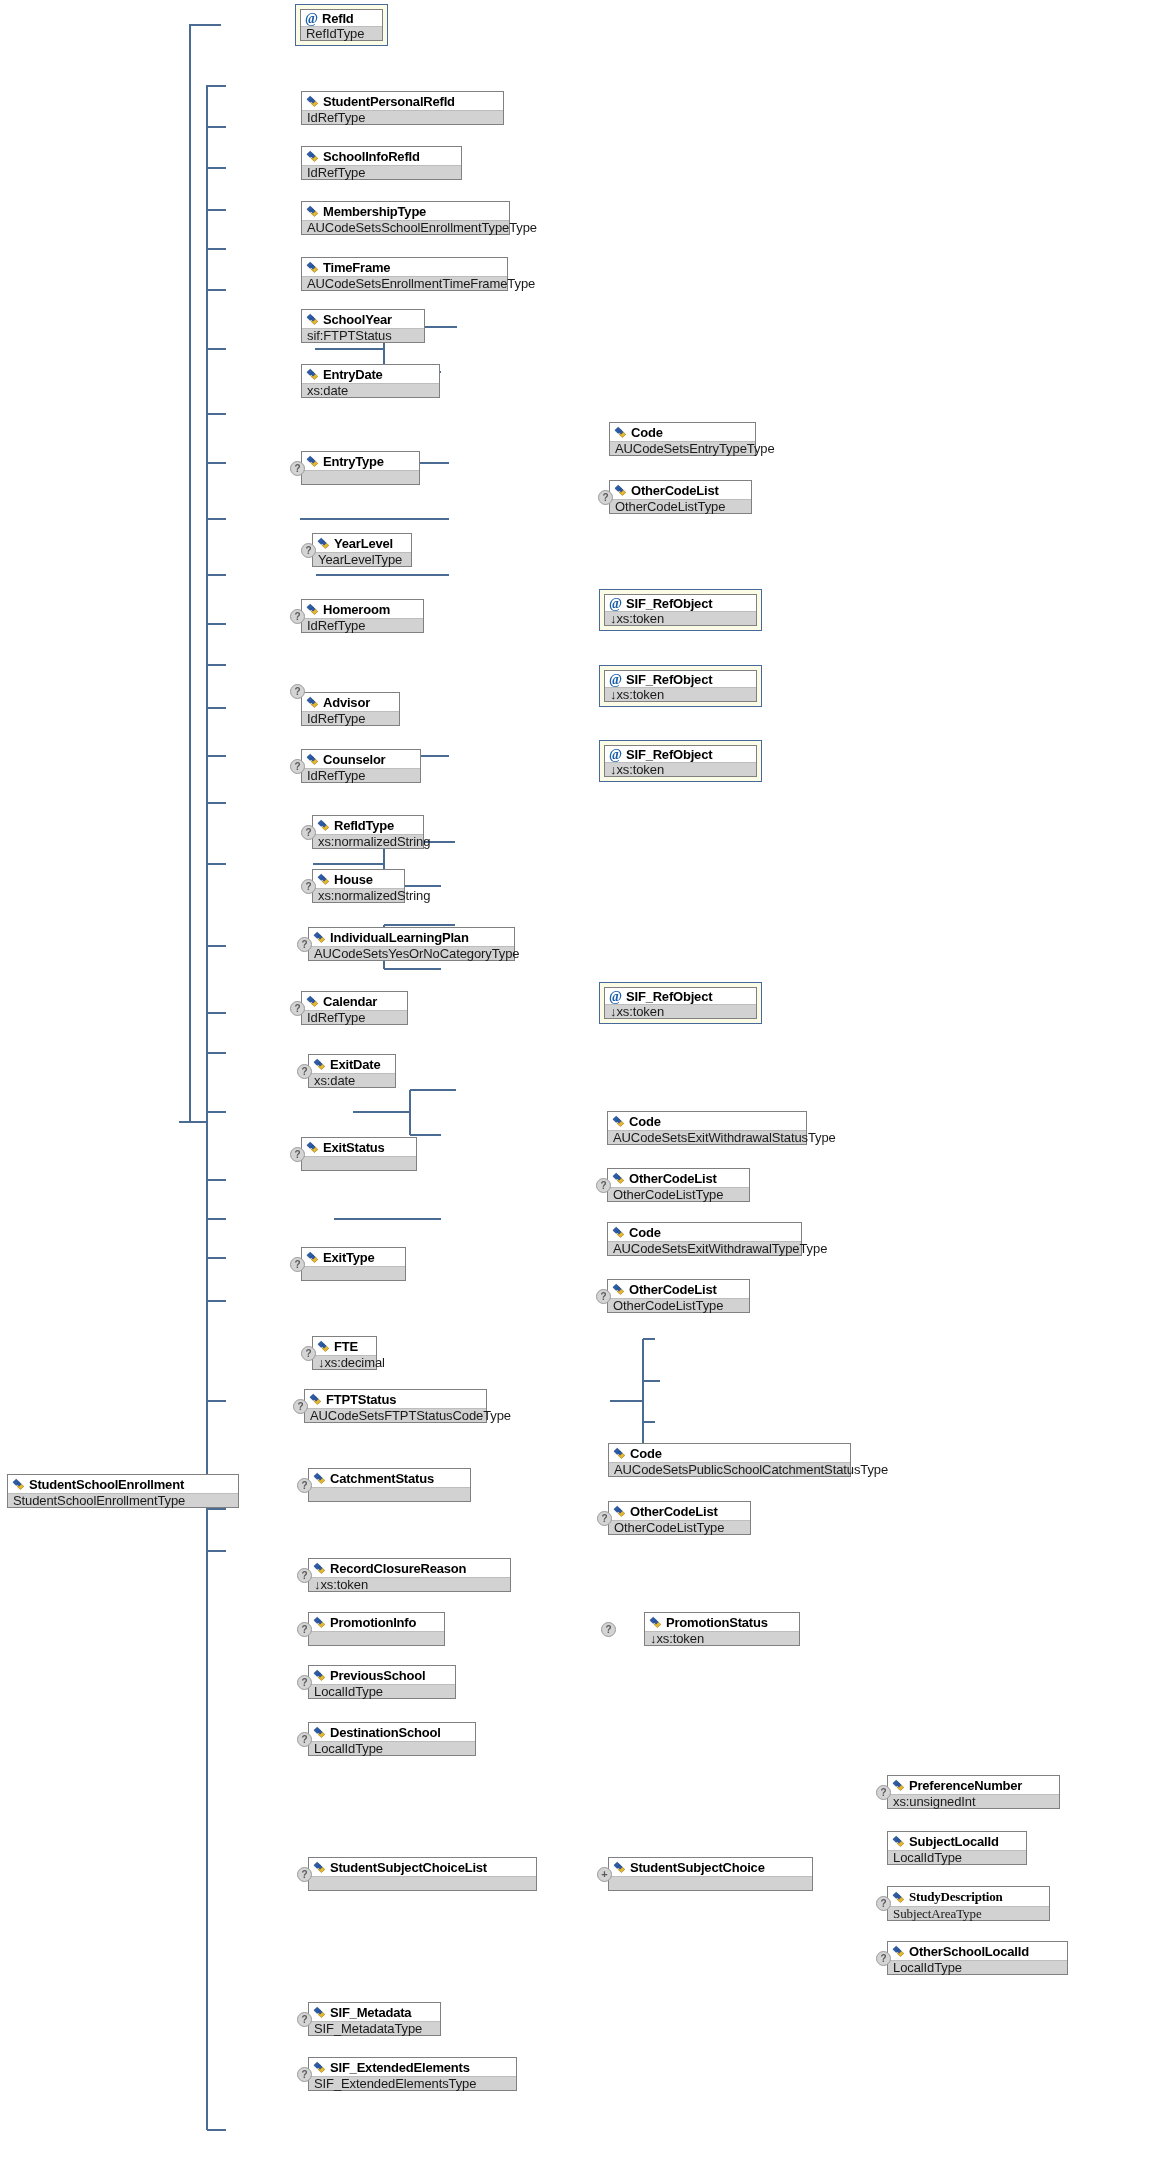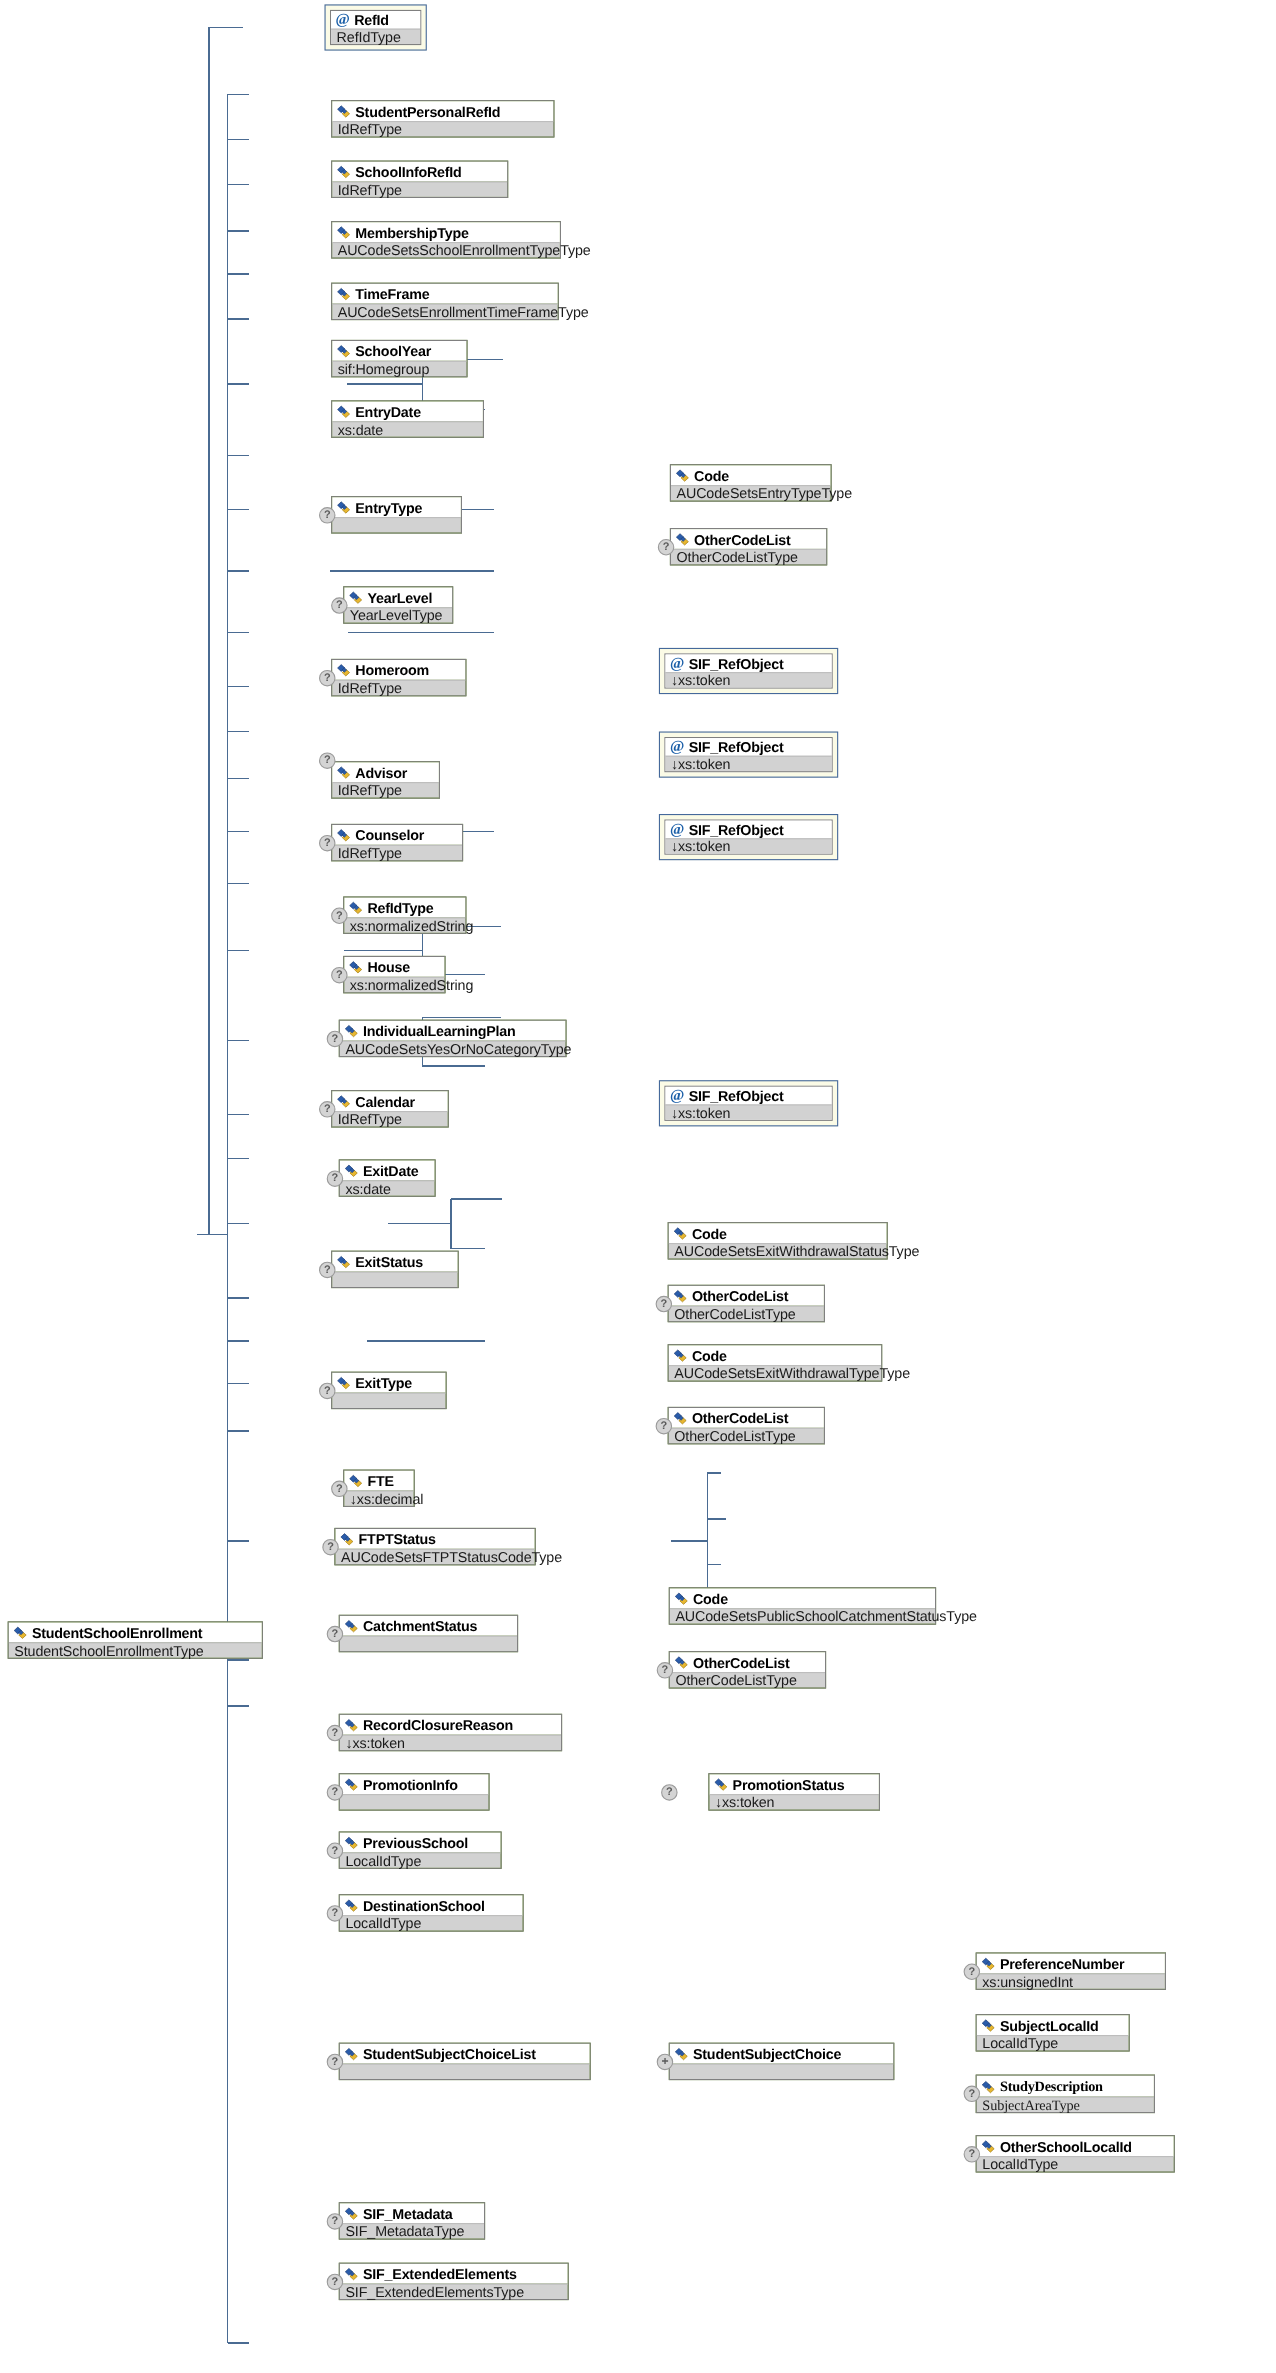--- a/index.html
+++ b/index.html
@@ -275,21 +275,21 @@
       <div class="name-row">
         <span class="ico">
           <svg width="13" height="13" viewBox="0 0 13 13">
             <path d="M4.2 1.2 L7.6 4.3 L4.2 7.4 L0.9 4.3 Z" fill="#2a5caa" stroke="#1b3c73" stroke-width="0.6"></path>
             <path d="M8.4 5.3 L11.8 8.4 L8.4 11.5 L5.1 8.4 Z" fill="#e8b730" stroke="#9a7608" stroke-width="0.6"></path>
             <path d="M7.0 4.0 L9.2 6.1 L7.0 8.2 L4.9 6.1 Z" fill="#2a5caa" stroke="#1b3c73" stroke-width="0.5"></path>
           </svg>
         </span>
         <span class="nm">SchoolYear</span>
       </div>
-      <div class="type-row">sif:Homegroup</div>
+      <div class="type-row">sif:FTPTStatus</div>
     </div>
     <div class="node" style="left: 301px; top: 364px; width: 139px;">
       <div class="name-row">
         <span class="ico">
           <svg width="13" height="13" viewBox="0 0 13 13">
             <path d="M4.2 1.2 L7.6 4.3 L4.2 7.4 L0.9 4.3 Z" fill="#2a5caa" stroke="#1b3c73" stroke-width="0.6"></path>
             <path d="M8.4 5.3 L11.8 8.4 L8.4 11.5 L5.1 8.4 Z" fill="#e8b730" stroke="#9a7608" stroke-width="0.6"></path>
             <path d="M7.0 4.0 L9.2 6.1 L7.0 8.2 L4.9 6.1 Z" fill="#2a5caa" stroke="#1b3c73" stroke-width="0.5"></path>
           </svg>
         </span>

